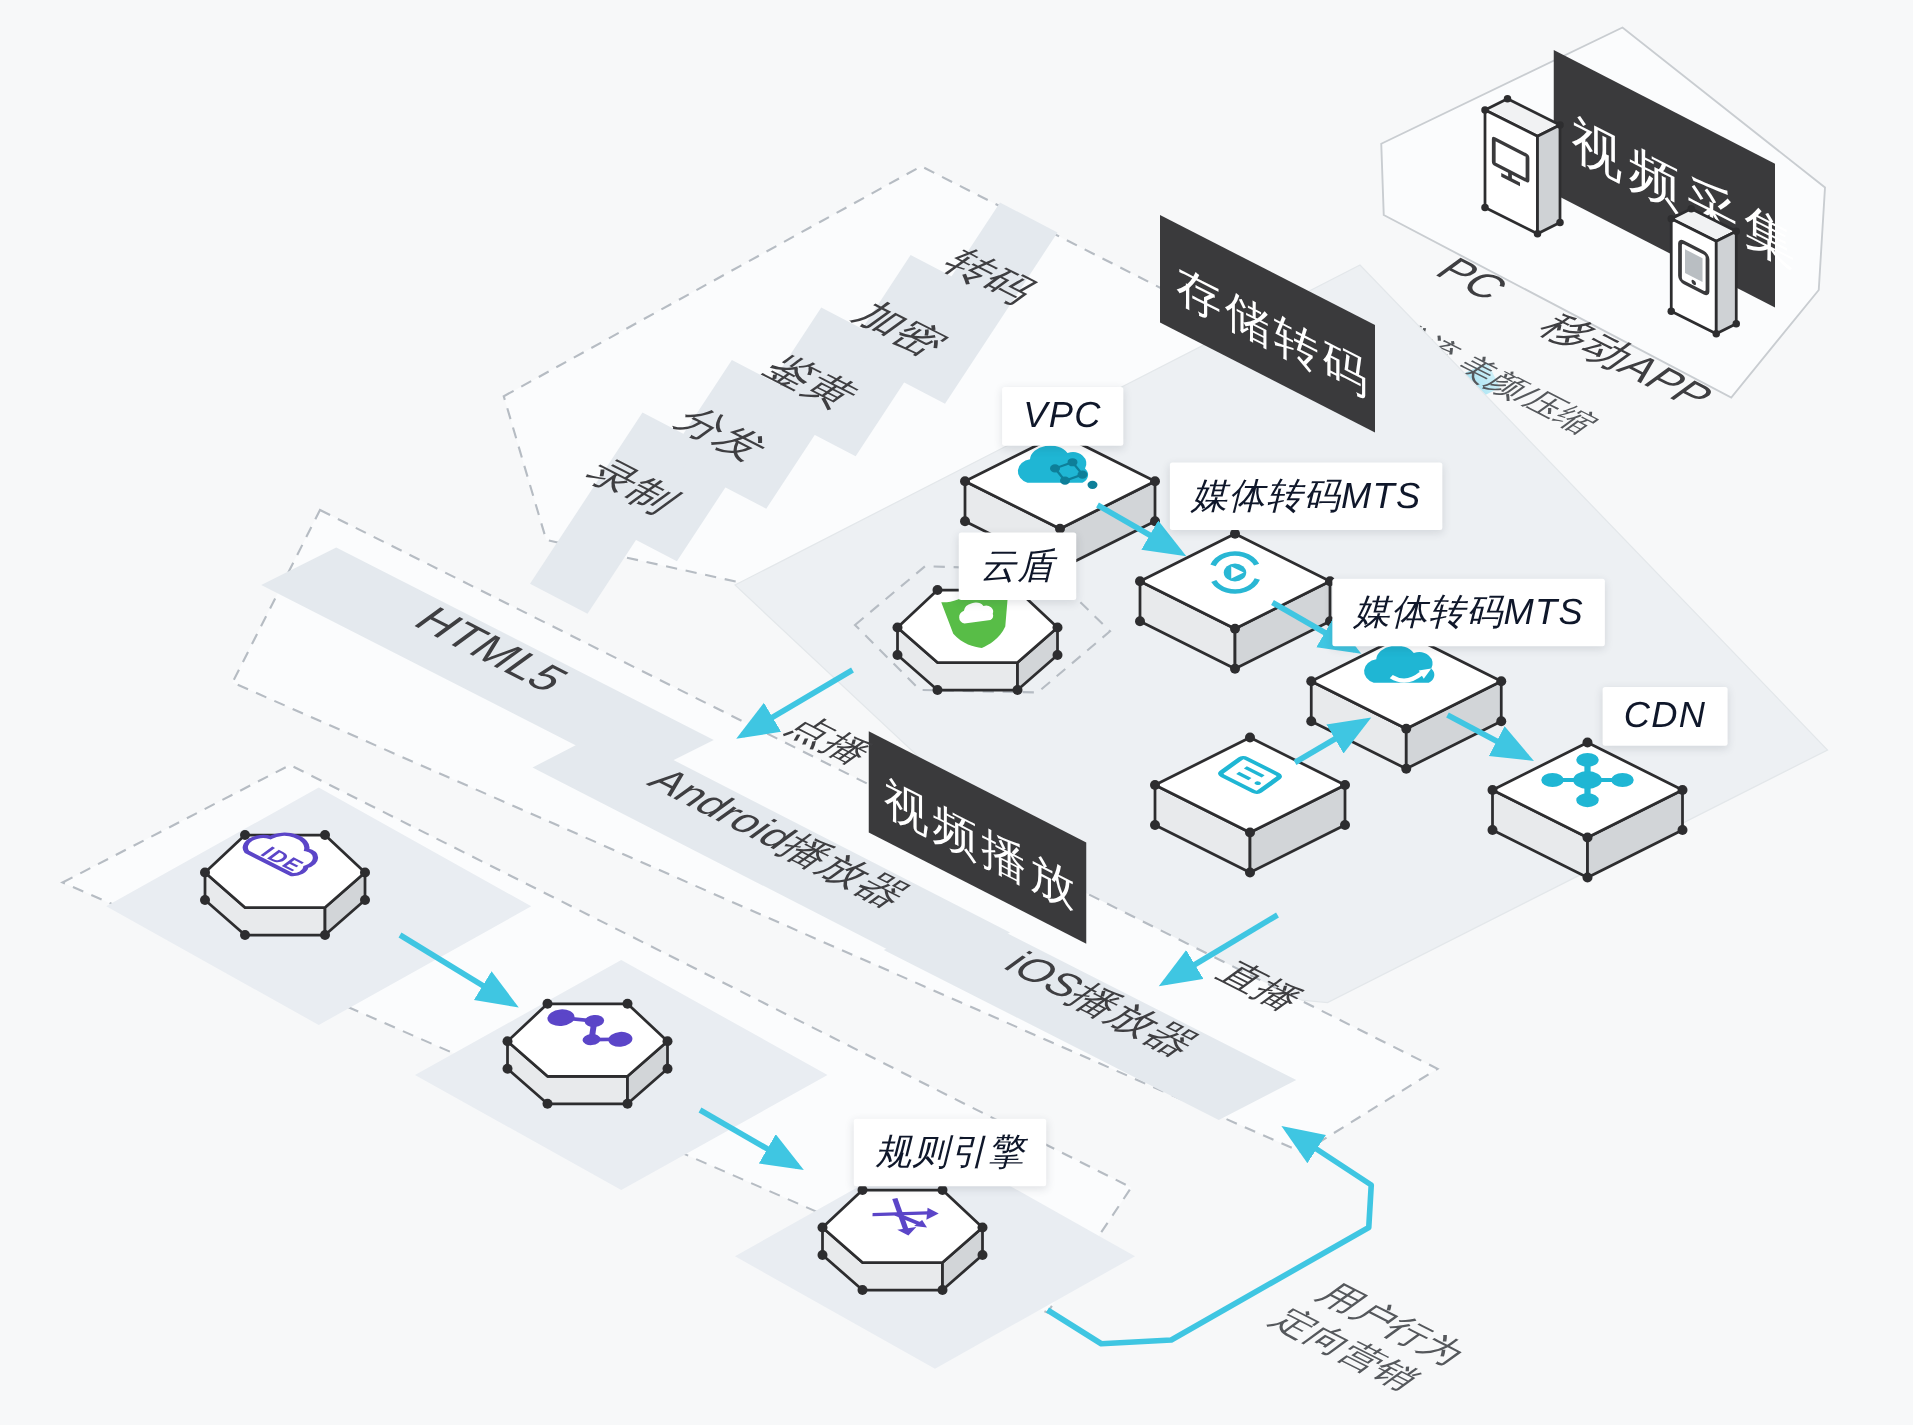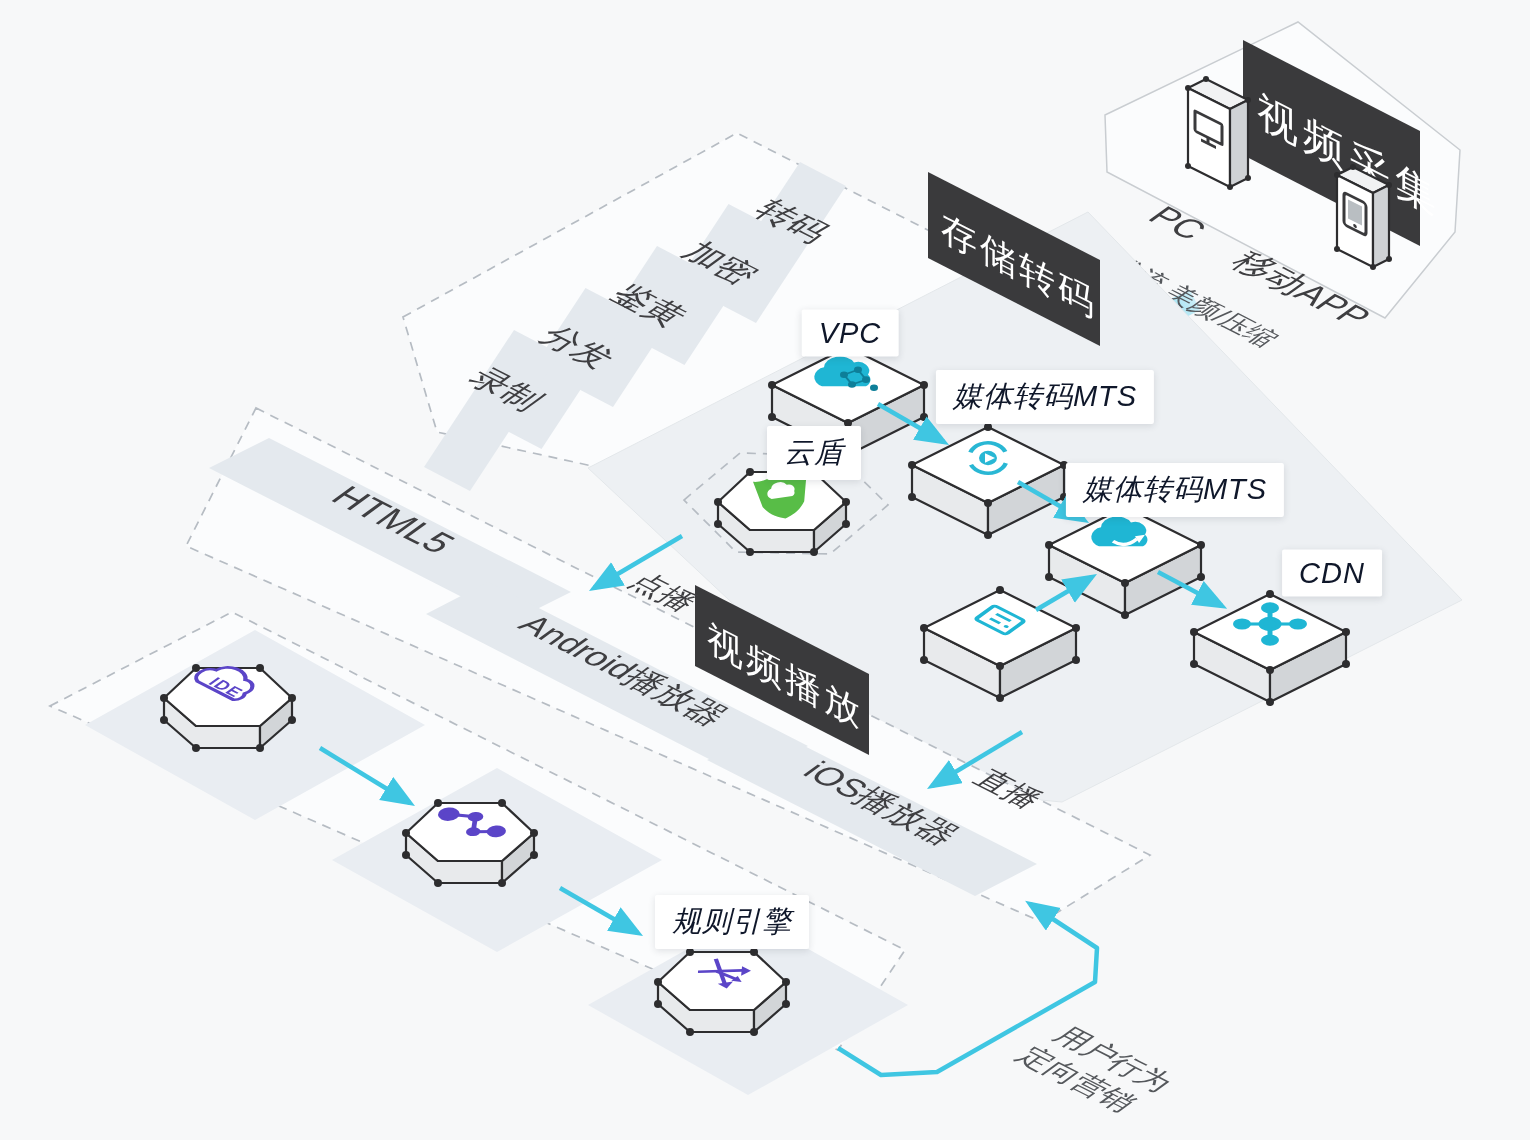--- a/index.html
+++ b/index.html
@@ -275,14 +275,14 @@
   <text class="iso-text" font-size="31" text-anchor="middle" transform="translate(1000,795) rotate(27) skewX(-27) scale(1,0.891)">直播</text>
   <text class="soft-text" font-size="30" transform="translate(1052,1038) rotate(27) skewX(-27) scale(1,0.891)">用户行为</text>
   <text class="soft-text" font-size="30" transform="translate(1015,1058) rotate(27) skewX(-27) scale(1,0.891)">定向营销</text>
 </svg>
 
   <div class="label-box" style="left:850px;top:333px;">VPC</div>
   <div class="label-box" style="left:1045px;top:397px;text-align:right;">媒体转码MTS</div>
   <div class="label-box" style="left:1175px;top:490px;">媒体转码MTS</div>
   <div class="label-box" style="left:1332px;top:573px;">CDN</div>
   <div class="label-box" style="left:814px;top:453px;">云盾</div>
-  <div class="label-box" style="left:732px;top:922px;">规则引擎</div>
+  <div class="label-box" style="left:760px;top:922px;">规则引擎</div>
 </div>
 
 </body></html>

